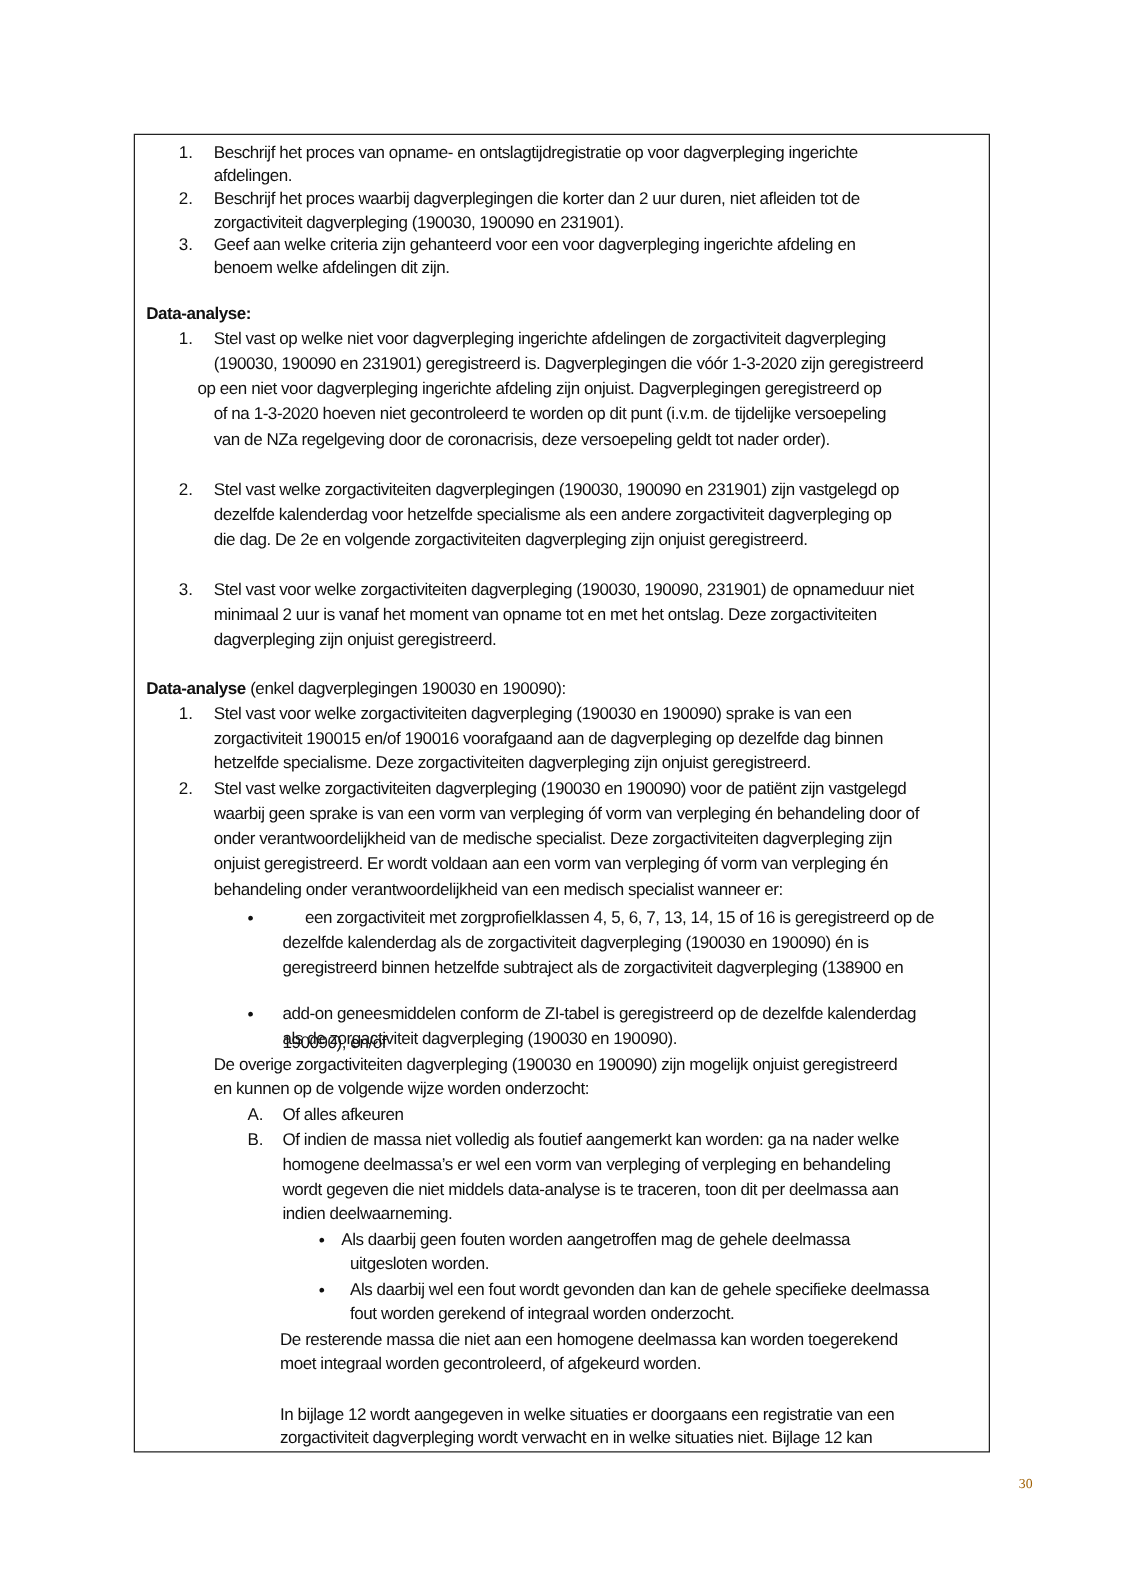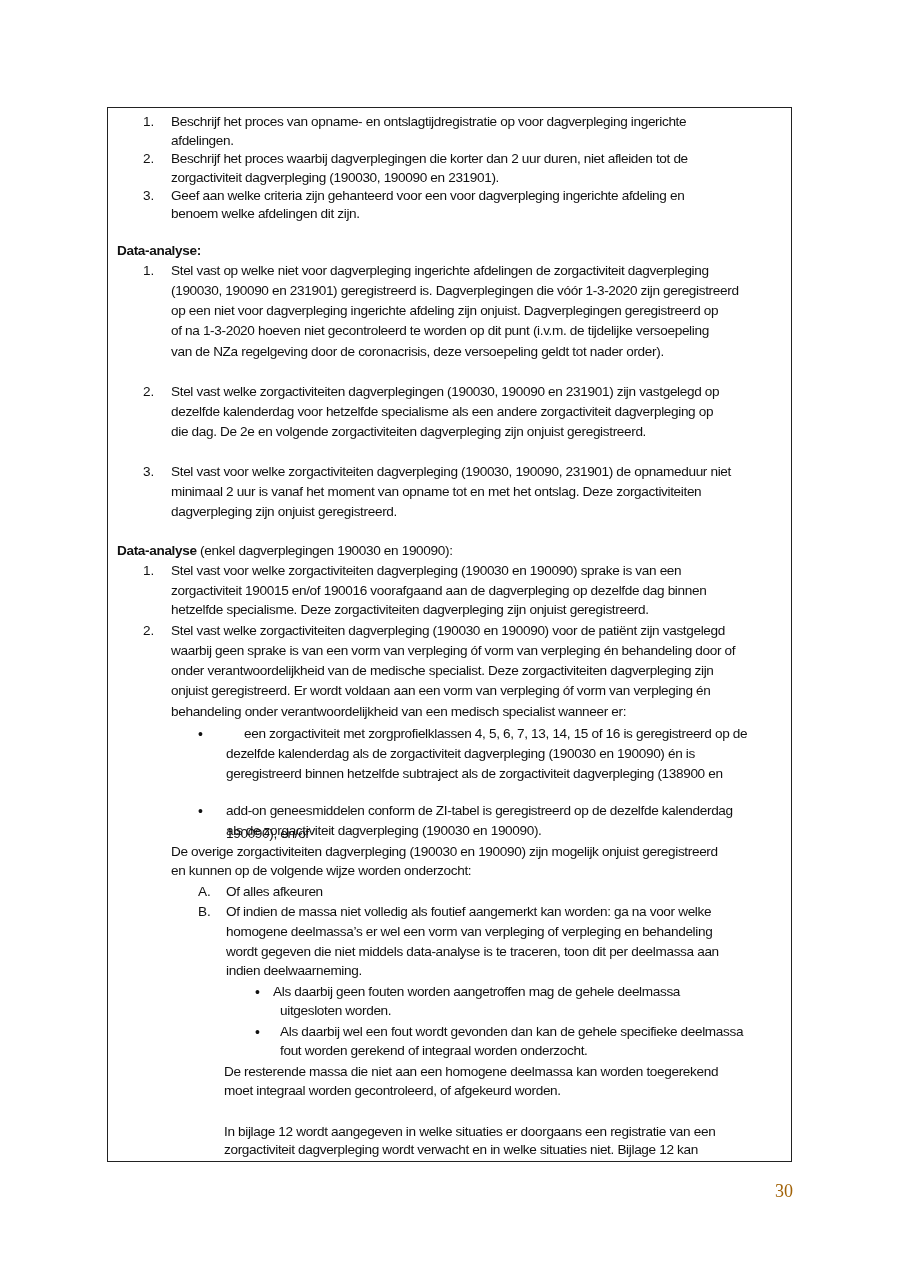--- a/index.html
+++ b/index.html
@@ -6,22 +6,22 @@
   body { width:900px; height:1273px; position:relative; overflow:hidden;
          font-family:"Liberation Sans", "DejaVu Sans", sans-serif; color:#111; }
   .frame { position:absolute; left:107px; top:107px; width:685px; height:1055px;
            border:1px solid #222; box-sizing:border-box; }
   .ln { position:absolute; font-size:13.6px; line-height:18px; white-space:nowrap;
         letter-spacing:-0.35px; }
   .b { font-weight:bold; }
   .num { position:absolute; font-size:13.6px; line-height:18px; }
   .bul { position:absolute; font-size:14px; line-height:18px; }
   .u { }
-  .pn { position:absolute; left:775px; top:1181px; font-family:"Liberation Serif", serif;
-        font-size:18px; color:#a16207; }
+  .pn { position:absolute; left:815px; top:1181px; font-family:"Liberation Serif", serif;
+        font-size:11px; color:#a16207; }
 </style>
 </head>
 <body>
 
 <div class="frame"></div>
 
 <span class="num" style="left:143px;top:113px">1.</span>
 <span class="ln" style="left:171px;top:113px">Beschrijf het proces van opname- en ontslagtijdregistratie op voor dagverpleging ingerichte</span>
 <span class="ln" style="left:171px;top:132px">afdelingen.</span>
 <span class="num" style="left:143px;top:150px">2.</span>
@@ -29,21 +29,21 @@
 <span class="ln" style="left:171px;top:169px">zorgactiviteit dagverpleging (190030, 190090 en 231901).</span>
 <span class="num" style="left:143px;top:187px">3.</span>
 <span class="ln" style="left:171px;top:187px">Geef aan welke criteria zijn gehanteerd voor een voor dagverpleging ingerichte afdeling en</span>
 <span class="ln" style="left:171px;top:205px">benoem welke afdelingen dit zijn.</span>
 
 <span class="ln b" style="left:117px;top:242px">Data-analyse:</span>
 
 <span class="num" style="left:143px;top:262px">1.</span>
 <span class="ln" style="left:171px;top:262px">Stel vast op welke niet voor dagverpleging ingerichte afdelingen de zorgactiviteit dagverpleging</span>
 <span class="ln" style="left:171px;top:282px">(190030, 190090 en 231901) geregistreerd is. Dagverplegingen die vóór 1-3-2020 zijn geregistreerd</span>
-<span class="ln" style="left:171px;top:302px">op een niet voor dagverpleging ingerichte afdeling zijn onjuist. Dagverplegingen geregistreerd op</span>
+<span class="ln" style="left:158px;top:302px">op een niet voor dagverpleging ingerichte afdeling zijn onjuist. Dagverplegingen geregistreerd op</span>
 <span class="ln" style="left:171px;top:322px"><span>of na 1-3-2020 hoeven </span><span class="u">niet</span><span> gecontroleerd te worden op dit punt (i.v.m. de tijdelijke versoepeling</span></span>
 <span class="ln" style="left:171px;top:343px">van de NZa regelgeving door de coronacrisis, deze versoepeling geldt tot nader order).</span>
 
 <span class="num" style="left:143px;top:383px">2.</span>
 <span class="ln" style="left:171px;top:383px">Stel vast welke zorgactiviteiten dagverplegingen (190030, 190090 en 231901) zijn vastgelegd op</span>
 <span class="ln" style="left:171px;top:403px">dezelfde kalenderdag voor hetzelfde specialisme als een andere zorgactiviteit dagverpleging op</span>
 <span class="ln" style="left:171px;top:423px">die dag. De 2e en volgende zorgactiviteiten dagverpleging zijn onjuist geregistreerd.</span>
 
 <span class="num" style="left:143px;top:463px">3.</span>
 <span class="ln" style="left:171px;top:463px">Stel vast voor welke zorgactiviteiten dagverpleging (190030, 190090, 231901) de opnameduur niet</span>
@@ -72,21 +72,21 @@
 <span class="bul" style="left:198px;top:802px">•</span>
 <span class="ln" style="left:226px;top:802px">add-on geneesmiddelen conform de ZI-tabel is geregistreerd op de dezelfde kalenderdag</span>
 <span class="ln" style="left:226px;top:822px">als de zorgactiviteit dagverpleging (190030 en 190090).</span>
 
 <span class="ln" style="left:171px;top:843px">De overige zorgactiviteiten dagverpleging (190030 en 190090) zijn mogelijk onjuist geregistreerd</span>
 <span class="ln" style="left:171px;top:862px">en kunnen op de volgende wijze worden onderzocht:</span>
 
 <span class="num" style="left:198px;top:883px">A.</span>
 <span class="ln" style="left:226px;top:883px">Of alles afkeuren</span>
 <span class="num" style="left:198px;top:903px">B.</span>
-<span class="ln" style="left:226px;top:903px">Of indien de massa niet volledig als foutief aangemerkt kan worden: ga na voor welke</span>
+<span class="ln" style="left:226px;top:903px">Of indien de massa niet volledig als foutief aangemerkt kan worden: ga na nader welke</span>
 <span class="ln" style="left:226px;top:923px">homogene deelmassa’s er wel een vorm van verpleging of verpleging en behandeling</span>
 <span class="ln" style="left:226px;top:943px">wordt gegeven die niet middels data-analyse is te traceren, toon dit per deelmassa aan</span>
 <span class="ln" style="left:226px;top:962px">indien deelwaarneming.</span>
 
 <span class="bul" style="left:255px;top:983px">•</span>
 <span class="ln" style="left:273px;top:983px">Als daarbij geen fouten worden aangetroffen mag de gehele deelmassa</span>
 <span class="ln" style="left:280px;top:1002px">uitgesloten worden.</span>
 <span class="bul" style="left:255px;top:1023px">•</span>
 <span class="ln" style="left:280px;top:1023px">Als daarbij wel een fout wordt gevonden dan kan de gehele specifieke deelmassa</span>
 <span class="ln" style="left:280px;top:1042px">fout worden gerekend of integraal worden onderzocht.</span>

